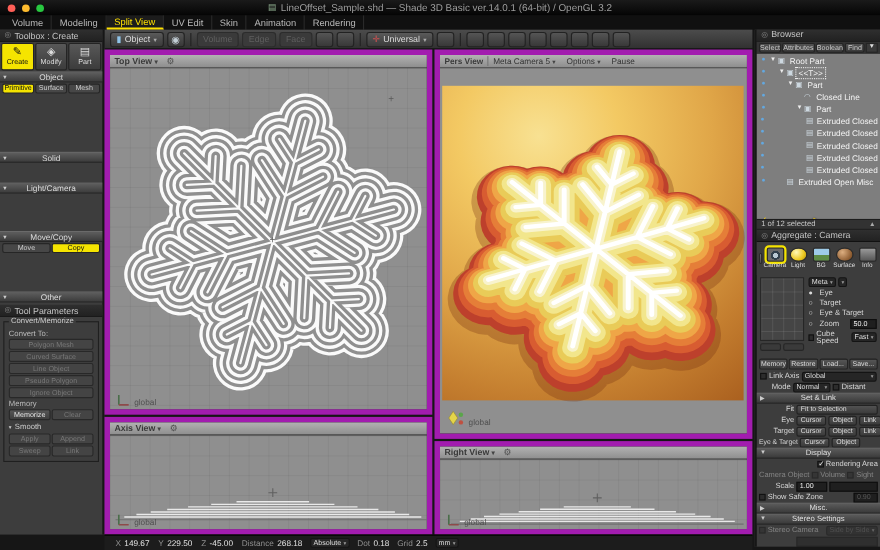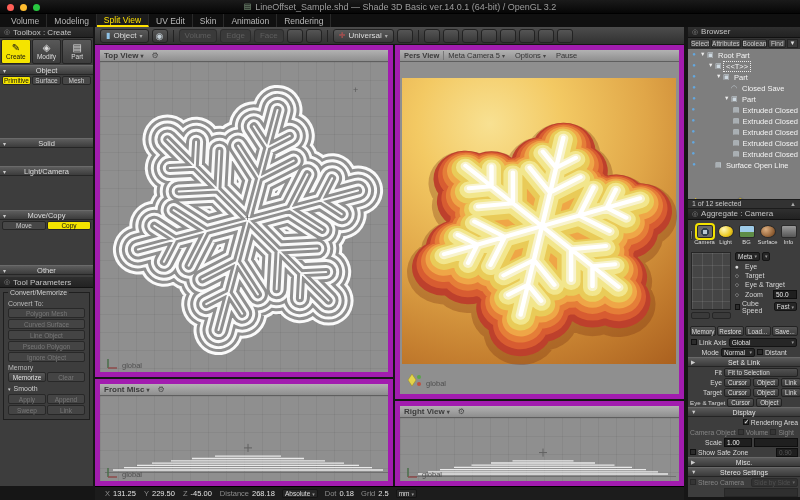--- a/index.html
+++ b/index.html
@@ -484,21 +484,21 @@
           <circle cx="15" cy="12" r="2" fill="#c05040"></circle>
       </svg>
       <span>global</span>
     </div>
   </div>
 </div>
 
 <div class="vp" style="left:95px;top:379px;width:298px;height:107px">
   <div class="vp-head">
     <span class="vp-title">
-        <span>Front Misc</span>
+        <span>Axis View</span>
         <span class="vp-car">▾</span>
       </span>
     <span class="vp-gear">⚙</span>
     <span class="vp-nav">
 
     <span></span>
         <span></span>
         <span></span>
         <span></span>
         <span></span>
@@ -612,21 +612,21 @@
       <span class="indent" style="width: 16px;"></span>
       <span class="exp">▼</span>
       <span class="ticon">▣</span>
       <span class="tlabel">Part</span>
     </div>
       <div class="trow">
       <span class="dot">●</span>
       <span class="indent" style="width: 24px;"></span>
       <span class="exp"></span>
       <span class="ticon">◠</span>
-      <span class="tlabel">Closed Save</span>
+      <span class="tlabel">Closed Line</span>
     </div>
       <div class="trow">
       <span class="dot">●</span>
       <span class="indent" style="width: 24px;"></span>
       <span class="exp">▼</span>
       <span class="ticon">▣</span>
       <span class="tlabel">Part</span>
     </div>
       <div class="trow">
       <span class="dot">●</span>
@@ -661,21 +661,21 @@
       <span class="indent" style="width: 32px;"></span>
       <span class="exp"></span>
       <span class="ticon">▤</span>
       <span class="tlabel">Extruded Closed</span>
     </div>
       <div class="trow">
       <span class="dot">●</span>
       <span class="indent" style="width: 8px;"></span>
       <span class="exp"></span>
       <span class="ticon">▤</span>
-      <span class="tlabel">Surface Open Line</span>
+      <span class="tlabel">Extruded Open Misc</span>
     </div>
       <div class="cursor-arrow"></div>
       <span class="gutter-check">✓</span>
     </div>
   <div class="sel-bar">
     <span>1 of 12 selected</span>
     <span class="up">▲</span>
   </div>
   <div class="panel-header">
     <span class="ph-ic">◎</span>
@@ -874,21 +874,21 @@
   <div class="slrow dim">
     <span class="field dis" style="flex:1;margin-left:34px"></span>
   </div>
 </div>
 
 <div class="statusbar">
   <span style="display:flex;gap:8px">
 
   <span class="sf">
       <span class="sf-l">X</span>
-      <span class="sf-v">131.25</span>
+      <span class="sf-v">149.67</span>
     </span>
       <span class="sf">
       <span class="sf-l">Y</span>
       <span class="sf-v">229.50</span>
     </span>
       <span class="sf">
       <span class="sf-l">Z</span>
       <span class="sf-v">-45.00</span>
     </span>
       <span class="sf">

